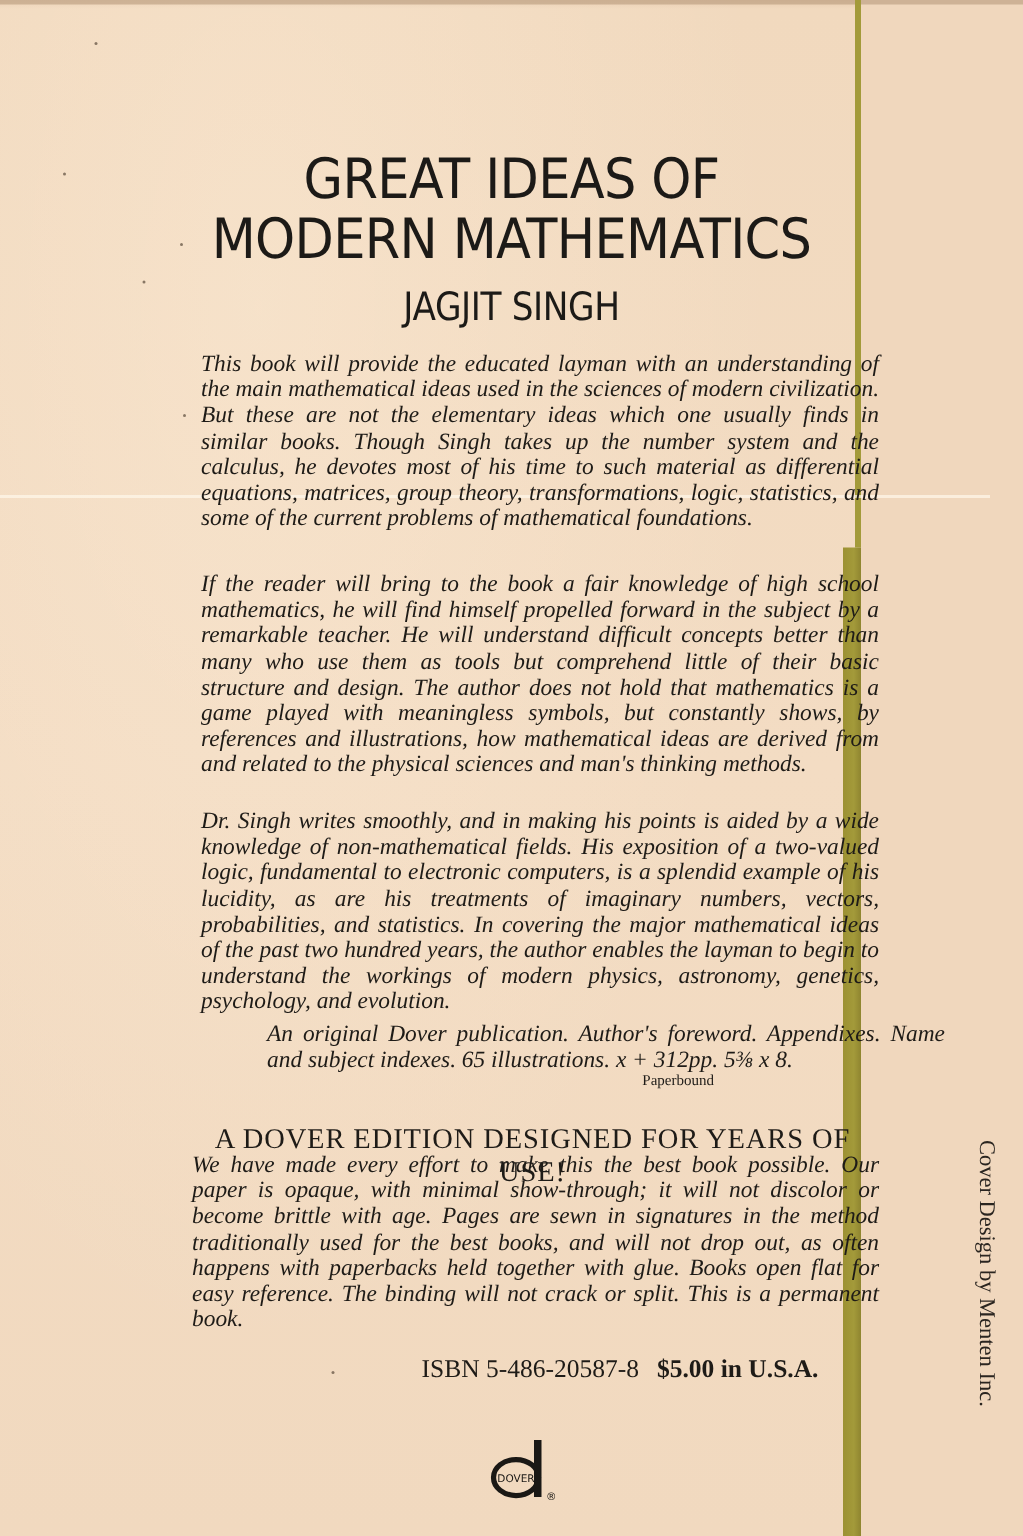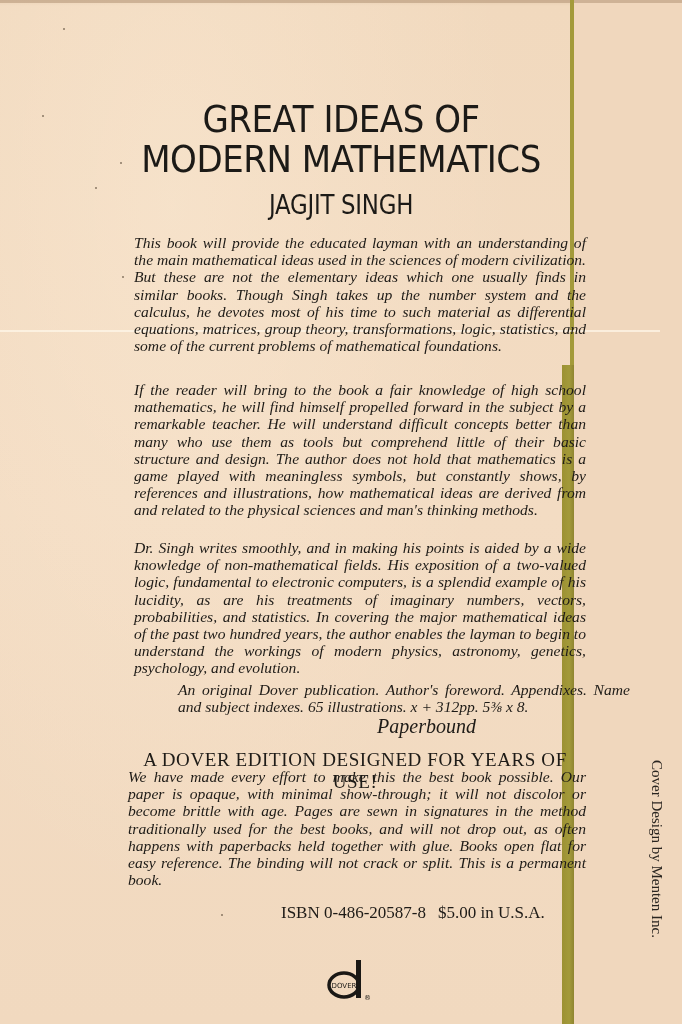--- a/index.html
+++ b/index.html
@@ -39,31 +39,31 @@
     }
     .para {
       position: absolute; left: 134px; width: 452px;
       font-family: "Liberation Serif", serif; font-size: 15.6px; line-height: 17.2px;
       color: #1e1b17; text-align: justify; margin: 0; font-style: italic;
     }
     .p1 { top: 234px; }
     .p2 { top: 381px; }
     .p3 { top: 539px; }
     .p4 { top: 681px; margin-left: 44px; }
-    .paperbound { position:absolute; top: 715px; right: 98px; font-family:"Liberation Serif", serif; font-size:20px; color:#1e1b17;font-style:italic; }
+    .paperbound { position:absolute; top: 715px; right: 98px; font-family:"Liberation Serif", serif; font-size:10px; color:#1e1b17; }
     .dover-head {
       position: absolute; top: 749px; left: 120px; width: 470px; text-align: center;
       font-family: "Liberation Serif", serif; font-size: 19px; letter-spacing: 0.6px; color: #1e1b17;
     }
     .p5 { top: 768px; left: 128px; width: 458px; }
     .isbn {
       position: absolute; top: 903px; left: 281px;
       font-family: "Liberation Serif", serif; font-size: 17px; color: #1e1b17; white-space: nowrap;
     }
-    .isbn .price { font-weight: normal; margin-left: 12px; }
+    .isbn .price { font-weight: bold; margin-left: 12px; }
     .logo { position: absolute; left: 327px; top: 958px; width: 60px; height: 46px; }
     .credit {
       position: absolute; left: 648px; top: 760px;
       writing-mode: vertical-rl;
       font-family: "Liberation Serif", serif; font-size: 15px; color: #2a2520; white-space: nowrap;
     }
     .speck { position:absolute; width:2px; height:2px; border-radius:1px; background:#5a4a3a; opacity:0.7; }
   </style>
 </head>
 <body>
@@ -88,21 +88,21 @@
   <p class="para p1">This book will provide the educated layman with an understanding of the main mathematical ideas used in the sciences of modern civilization. But these are not the elementary ideas which one usually finds in similar books. Though Singh takes up the number system and the calculus, he devotes most of his time to such material as differential equations, matrices, group theory, transformations, logic, statistics, and some of the current problems of mathematical foundations.</p>
   <p class="para p2">If the reader will bring to the book a fair knowledge of high school mathematics, he will find himself propelled forward in the subject by a remarkable teacher. He will understand difficult concepts better than many who use them as tools but comprehend little of their basic structure and design. The author does not hold that mathematics is a game played with meaningless symbols, but constantly shows, by references and illustrations, how mathematical ideas are derived from and related to the physical sciences and man's thinking methods.</p>
   <p class="para p3">Dr. Singh writes smoothly, and in making his points is aided by a wide knowledge of non-mathematical fields. His exposition of a two-valued logic, fundamental to electronic computers, is a splendid example of his lucidity, as are his treatments of imaginary numbers, vectors, probabilities, and statistics. In covering the major mathematical ideas of the past two hundred years, the author enables the layman to begin to understand the workings of modern physics, astronomy, genetics, psychology, and evolution.</p>
   <p class="para p4">An original Dover publication. Author's foreword. Appendixes. Name and subject indexes. 65 illustrations. x + 312pp. 5⅜ x 8.</p>
   <div class="paperbound">Paperbound</div>
 
   <div class="dover-head">A DOVER EDITION DESIGNED FOR YEARS OF USE!</div>
   <p class="para p5">We have made every effort to make this the best book possible. Our paper is opaque, with minimal show-through; it will not discolor or become brittle with age. Pages are sewn in signatures in the method traditionally used for the best books, and will not drop out, as often happens with paperbacks held together with glue. Books open flat for easy reference. The binding will not crack or split. This is a permanent book.</p>
 
   <div class="isbn">
-    <span>ISBN 0-486-20587-8</span><span class="price">$5.00 in U.S.A.</span>
+    <span>ISBN 5-486-20587-8</span><span class="price">$5.00 in U.S.A.</span>
   </div>
 
   <svg class="logo" viewBox="0 0 60 46">
     <ellipse cx="17" cy="27" rx="15" ry="12" fill="none" stroke="#1a1815" stroke-width="3.5"></ellipse>
     <rect x="29" y="2" width="5" height="38" fill="#1a1815"></rect>
     <text x="17" y="30" text-anchor="middle" font-family="DejaVu Sans, sans-serif" font-size="7" fill="#1a1815">DOVER</text>
     <text x="37" y="42" font-family="DejaVu Sans, sans-serif" font-size="7" fill="#1a1815">®</text>
   </svg>
 
   <div class="credit">Cover Design by Menten Inc.</div>

